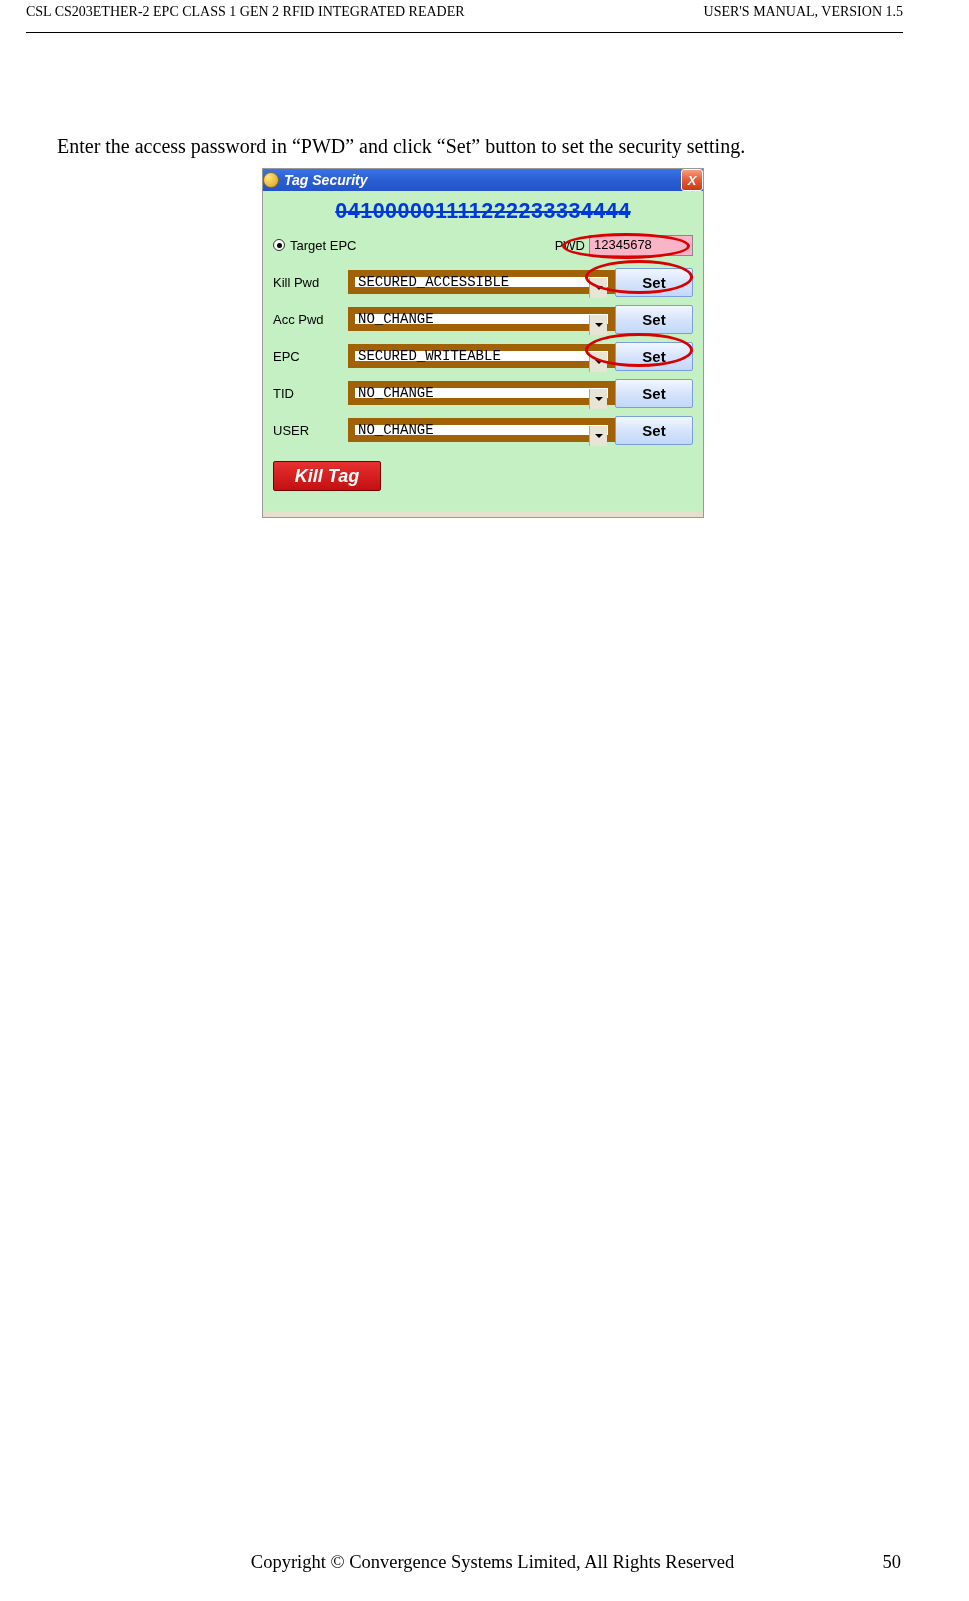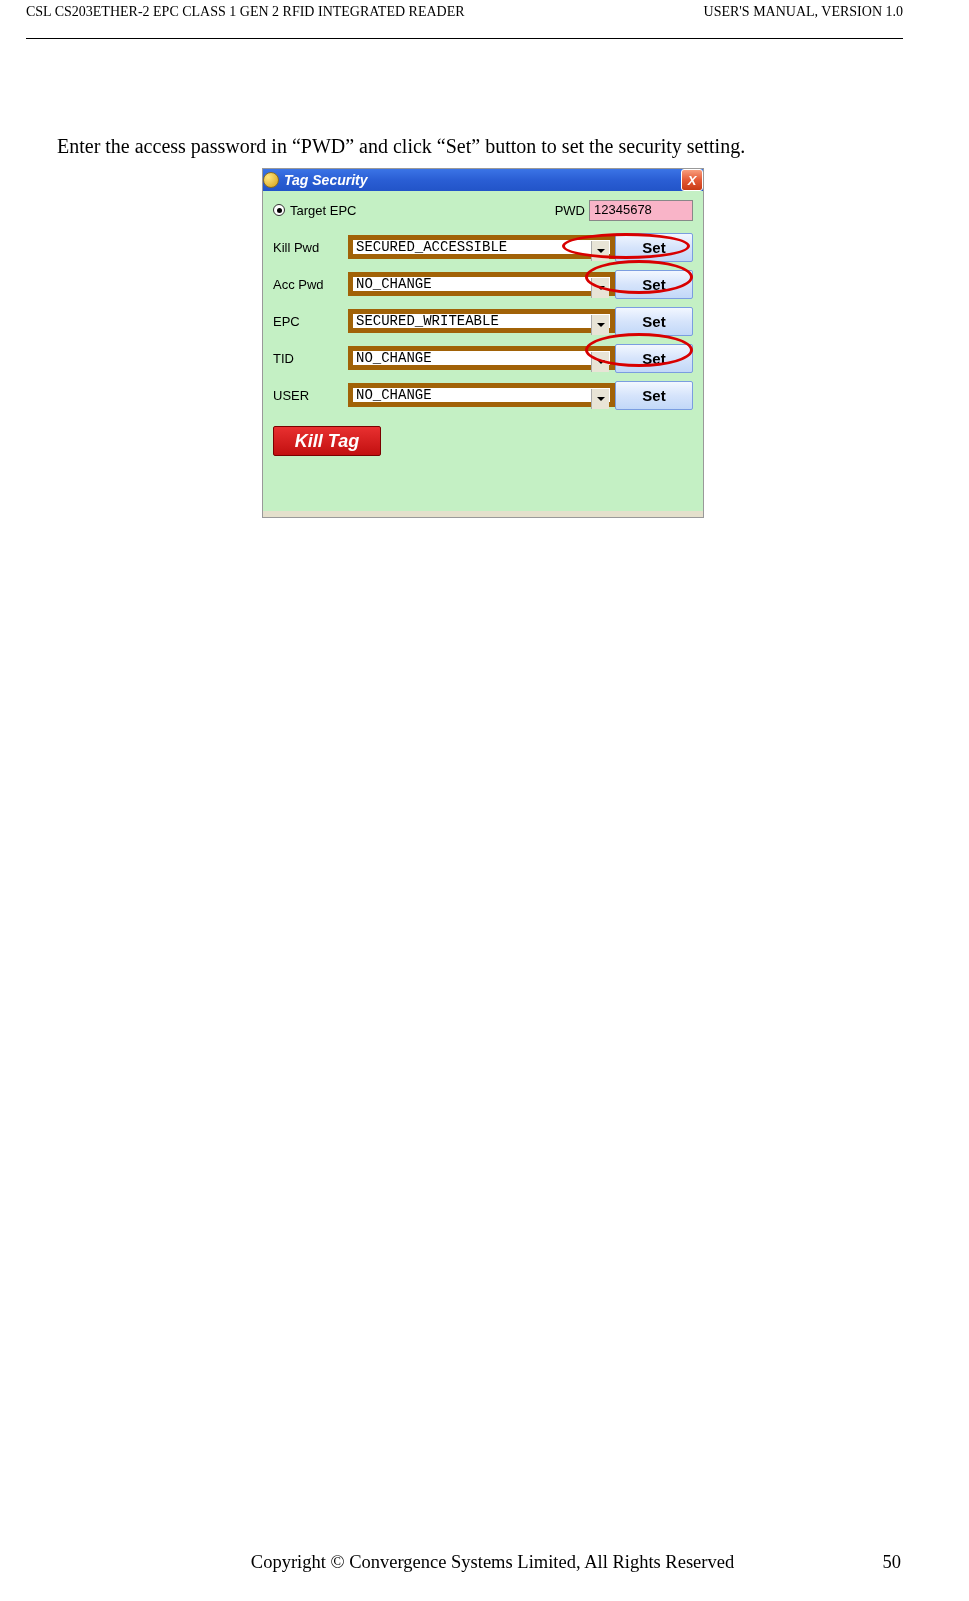--- a/index.html
+++ b/index.html
@@ -12,21 +12,21 @@
     }
     .page-header {
       position: absolute;
       top: 4px;
       left: 26px;
       right: 66px;
       display: flex;
       justify-content: space-between;
       font-size: 14px;
       border-bottom: 1px solid #000;
-      padding-bottom: 18px;
+      padding-bottom: 12px;
     }
     .content {
       position: absolute;
       top: 135px;
       left: 57px;
       right: 60px;
     }
     .instruction {
       font-size: 20px;
     }
@@ -132,21 +132,21 @@
       background: #f9b4c8;
       border: 1px solid #888;
       font-family: Tahoma, sans-serif;
       font-size: 13px;
       padding: 1px 4px;
     }
     .dropdown {
       flex: 1;
       height: 24px;
       background: #fff;
-      border: 5px solid #a16207;
+      border: 7px solid #a16207;
       display: flex;
       align-items: center;
       padding-left: 3px;
       font-family: "Courier New", monospace;
       font-size: 14px;
       margin-right: 0;
       position: relative;
     }
     .dropdown-arrow {
       position: absolute;
@@ -219,34 +219,35 @@
       bottom: 28px;
       right: 68px;
       font-size: 18.5px;
     }
   </style>
 </head>
 <body>
 
 <div class="page-header">
   <span>CSL CS203ETHER-2 EPC CLASS 1 GEN 2 RFID INTEGRATED READER</span>
-  <span>USER'S  MANUAL,  VERSION  1.0</span>
+  <span>USER'S  MANUAL,  VERSION  1.5</span>
 </div>
 
 <div class="content">
   <div class="instruction">Enter the access password in “PWD” and click “Set” button to set the security setting.</div>
 
   <div class="screenshot">
     <div class="titlebar">
       <span class="titlebar-icon"></span>
       <span>Tag Security</span>
       <span class="close-btn">X</span>
     </div>
 
     <div class="panel">
+      <div class="epc-string">041000001111222233334444</div>
 
       <div class="row">
         <span class="radio">
             <span class="radio-dot"></span>
           </span>
         <span>Target EPC</span>
         <span class="pwd-label">PWD</span>
         <span class="pwd-field">12345678</span>
       </div>
 

